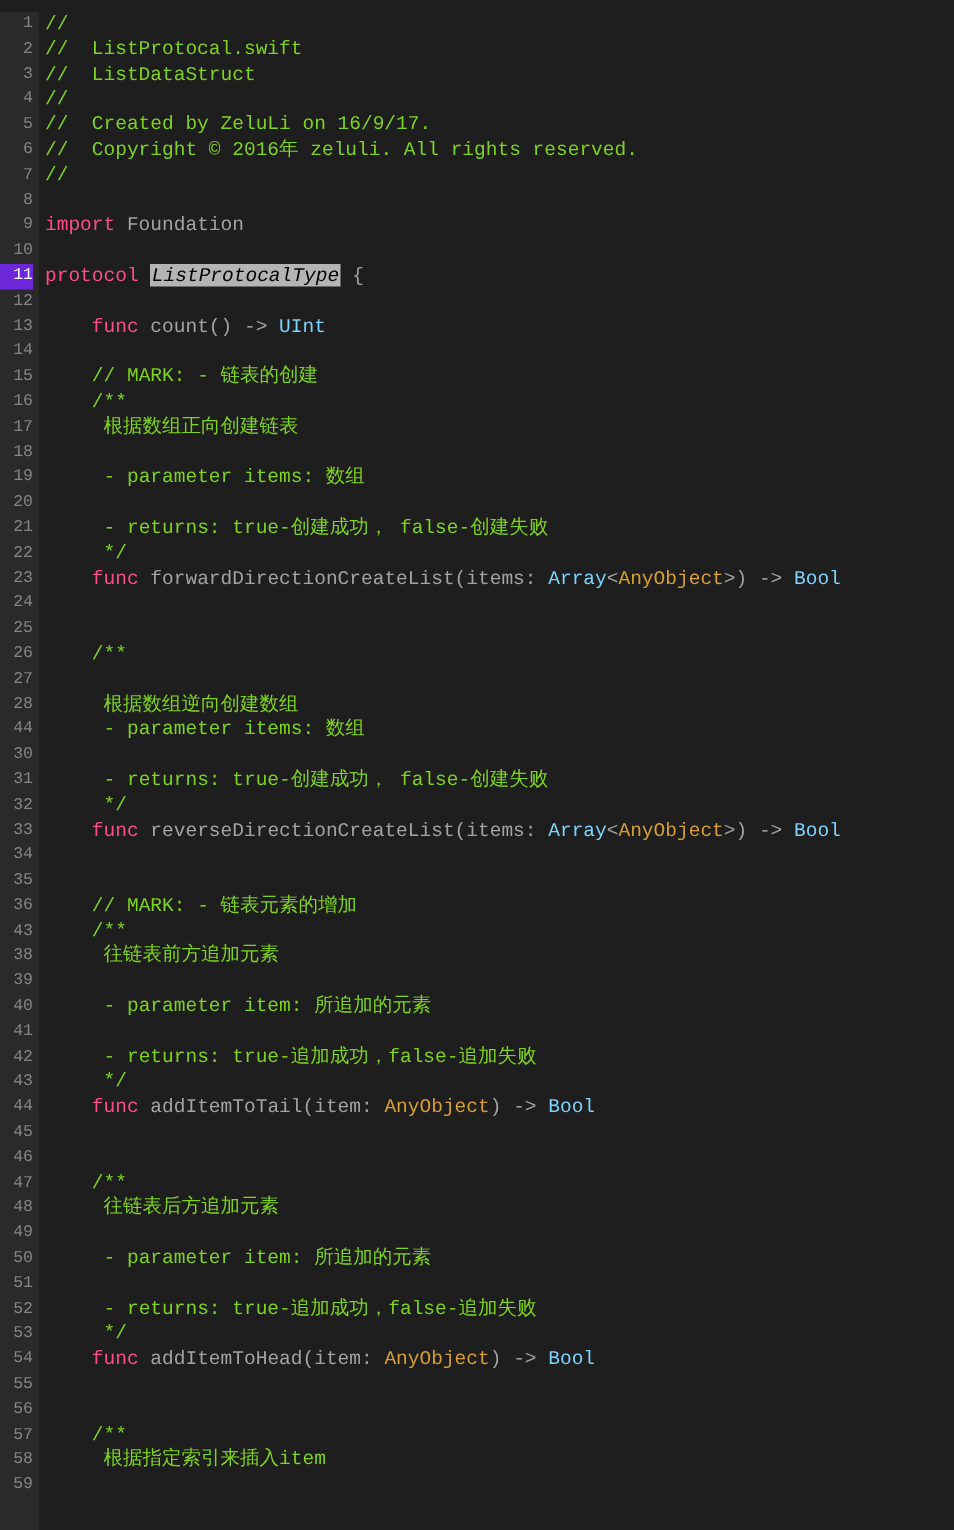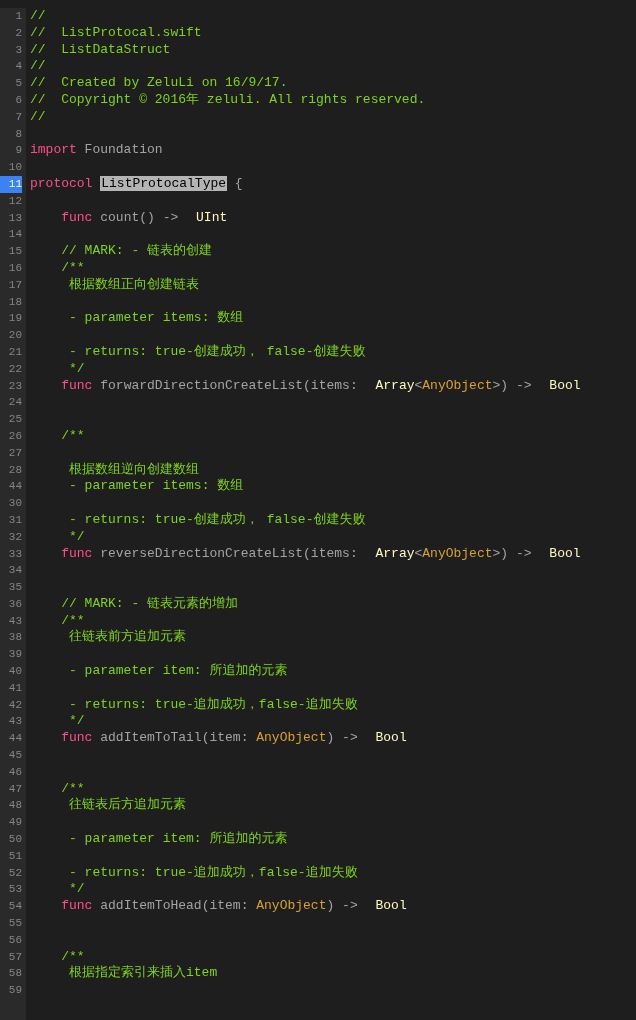--- a/index.html
+++ b/index.html
@@ -30,42 +30,43 @@
       color: #858585;
       font-size: 11px;
       user-select: none;
       flex-shrink: 0;
     }
     .gutter .ln {
       height: 16.8px;
       line-height: 16.8px;
     }
     .gutter .ln.active {
-      background: #3b82f6;
+      background: #6d28d9;
       color: #fff;
     }
     .code {
       flex: 1;
       padding-left: 4px;
       white-space: pre;
       overflow: hidden;
     }
     .code .line {
       height: 16.8px;
       line-height: 16.8px;
     }
     .comment { color: #7ed321; }
     .keyword { color: #ff4d8a; }
-    .type { color: #fef9c3; margin-left: 10px; }
+    .type { color: #7dd3fc; }
     .type2 { color: #d8a032; }
     .plain { color: #a3a3a3; }
     .highlight {
       background: #b4b4b4;
       color: #000;
       padding: 0 1px;
+      font-style: italic;
     }
   </style>
 </head>
 <body>
 
 <div class="editor">
   <div class="gutter" id="gutter">
       <div class="ln">1</div>
       <div class="ln">2</div>
       <div class="ln">3</div>

